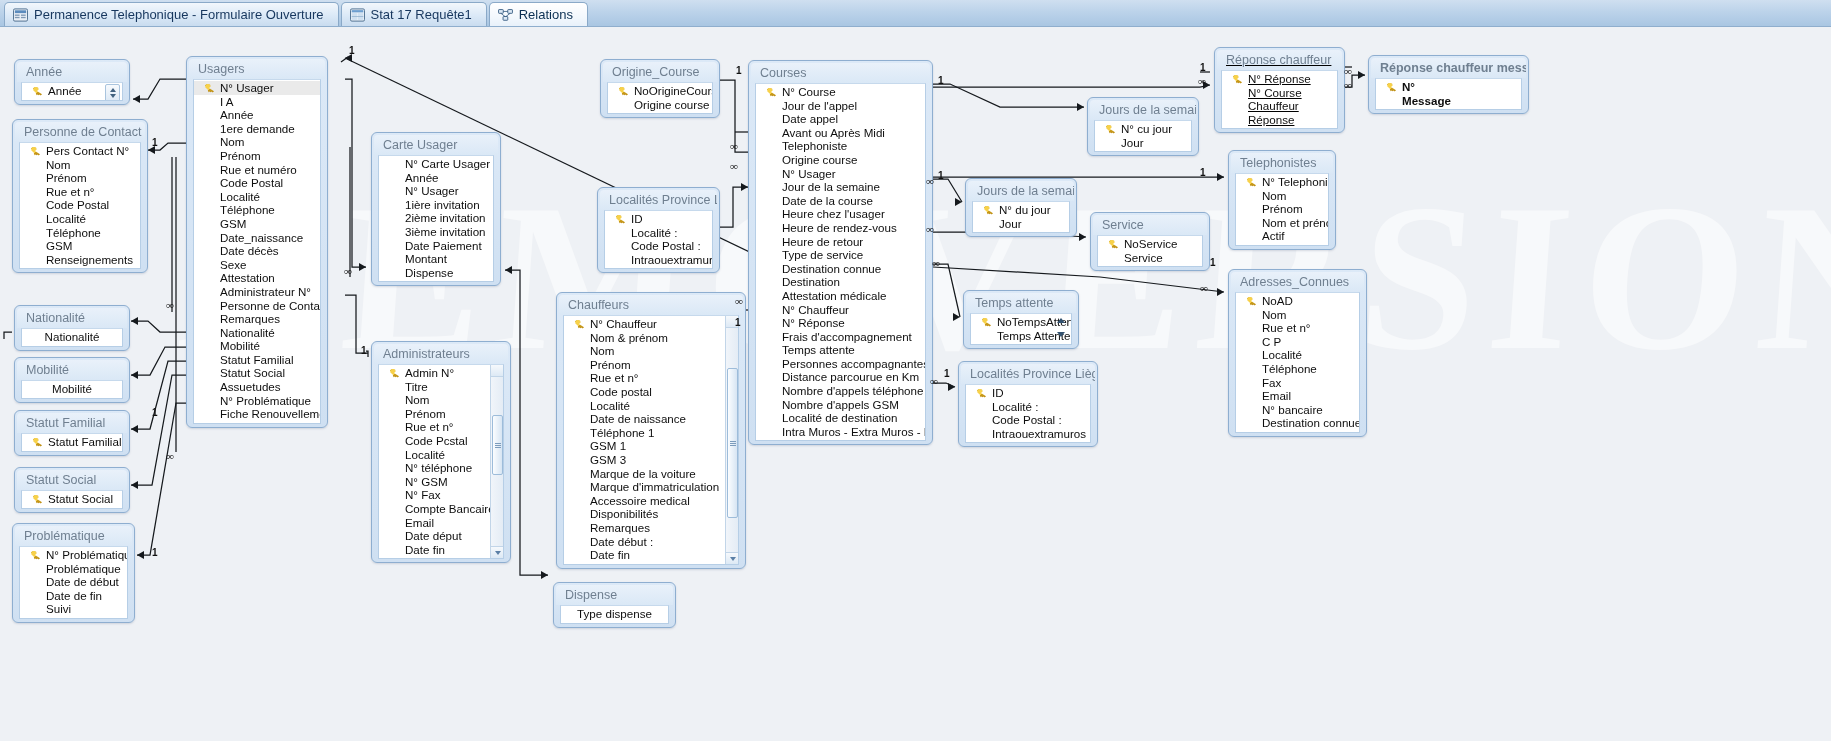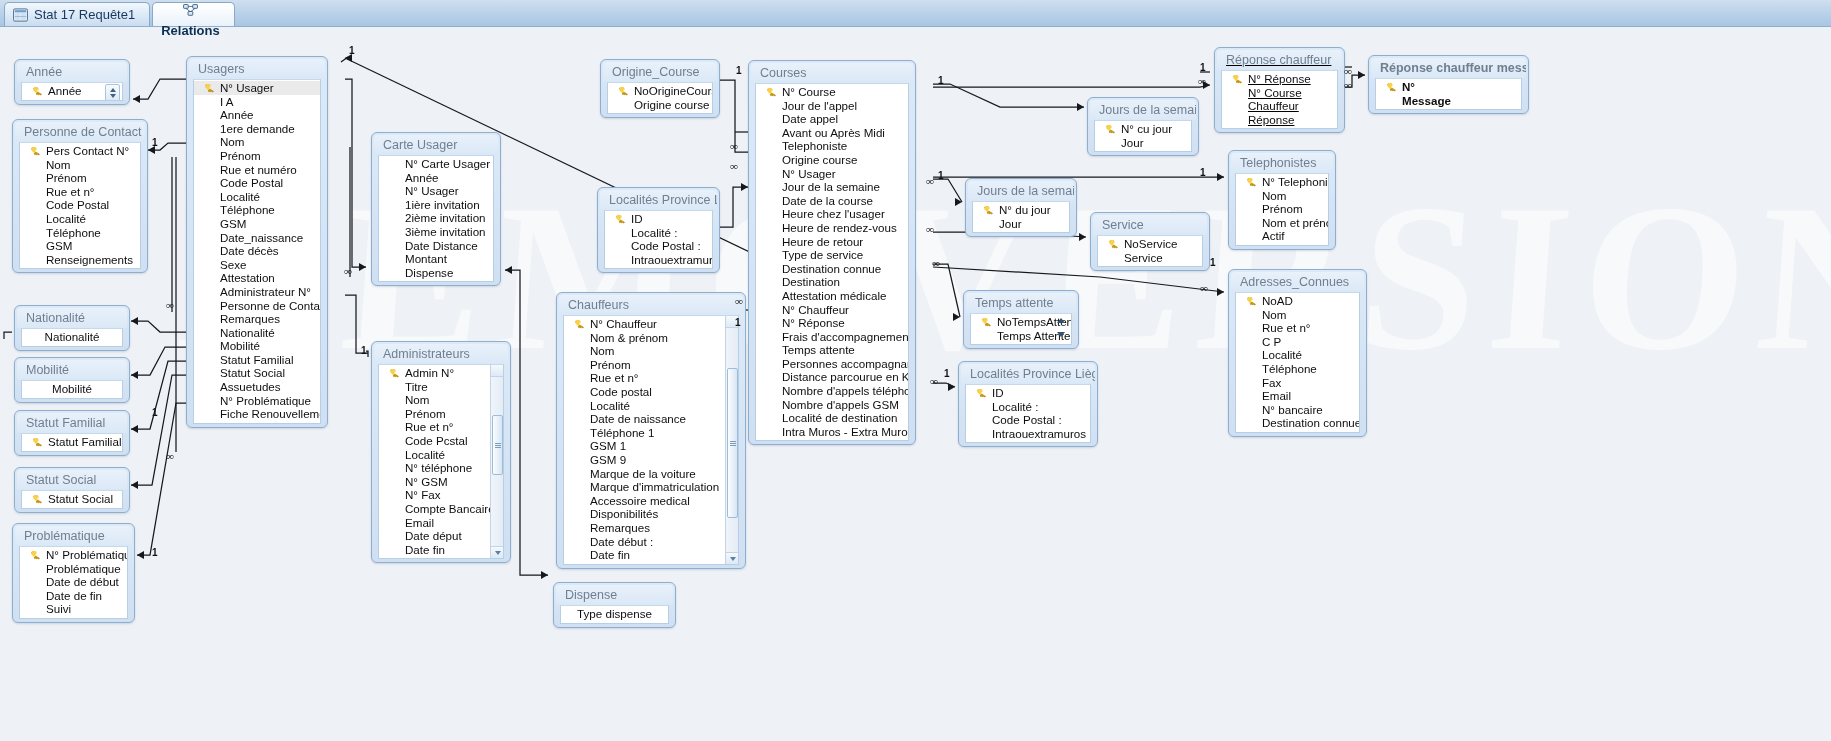--- a/index.html
+++ b/index.html
@@ -25,23 +25,22 @@
     font-size:13px; color:#17375e;
     border:1px solid #8aa9c8; border-bottom:none;
     border-radius:5px 5px 0 0;
     margin-right:2px;
     background:linear-gradient(to bottom,#f2f7fc 0%,#dbe9f7 55%,#c9dcef 100%);
     position:relative;
     white-space:nowrap;
   }
   .tab.active{
     background:linear-gradient(to bottom,#ffffff 0%,#f3f8fd 60%,#e8f1fa 100%);
-    font-weight:bold; color:#0b2f52;
+    font-weight:normal; color:#0b2f52;
     z-index:3;
-    flex-direction:column;
   }
   .tabicon{ width:15px; height:14px; flex:0 0 auto; display:block; }
 
   
   #canvas{
     position:absolute; left:0; top:27px;
     width:1831px; height:714px;
     background:#eef1f5;
     overflow:hidden;
   }
@@ -173,20 +172,33 @@
   .inflbl{
     position:absolute; font-size:11px; font-weight:bold; color:#111;
     font-family:"Liberation Serif", serif;
     letter-spacing:-1px;
   }
 </style>
 </head>
 <body>
 
 <div id="tabbar">
+    <div class="tab">
+      <span>
+        <svg class="tabicon" viewBox="0 0 16 14">
+          <rect x="0.5" y="0.5" width="15" height="13" rx="1.5" fill="#e8eef5" stroke="#4a6c8c"></rect>
+          <rect x="2" y="2" width="12" height="3" fill="#5b8bbd"></rect>
+          <rect x="2" y="6.5" width="5" height="1.4" fill="#7e98b3"></rect>
+          <rect x="2" y="9" width="5" height="1.4" fill="#7e98b3"></rect>
+          <rect x="8.5" y="6.5" width="5" height="1.4" fill="#7e98b3"></rect>
+          <rect x="8.5" y="9" width="5" height="1.4" fill="#7e98b3"></rect>
+        </svg>
+      </span>
+      <span>Permanence Telephonique - Formulaire Ouverture</span>
+    </div>
     <div class="tab">
       <span>
         <svg class="tabicon" viewBox="0 0 16 14">
           <rect x="0.5" y="0.5" width="15" height="13" rx="1.5" fill="#eaf1f8" stroke="#4a6c8c"></rect>
           <rect x="1.8" y="1.8" width="12.4" height="2.4" fill="#6d9fd0"></rect>
           <rect x="1.8" y="5" width="5.6" height="7.2" fill="#cfe0f0"></rect>
           <rect x="8.2" y="5" width="6" height="7.2" fill="#cfe0f0"></rect>
           <path d="M1.8 8.6h12.4" stroke="#8fb0cd" stroke-width="0.8"></path>
         </svg>
       </span>
@@ -353,21 +365,21 @@
       </div>
       <div class="tbl" style="left: 371px; top: 105px; width: 130px;">
         <div class="hdr">Carte Usager</div>
         <div class="body">
           <div class="fld"><span>N° Carte Usager</span></div>
           <div class="fld"><span>Année</span></div>
           <div class="fld"><span>N° Usager</span></div>
           <div class="fld"><span>1ière invitation</span></div>
           <div class="fld"><span>2ième invitation</span></div>
           <div class="fld"><span>3ième invitation</span></div>
-          <div class="fld"><span>Date Distance</span></div>
+          <div class="fld"><span>Date Paiement</span></div>
           <div class="fld"><span>Montant</span></div>
           <div class="fld"><span>Dispense</span></div>
         </div>
       </div>
       <div class="tbl" style="left: 371px; top: 314px; width: 140px;">
         <div class="hdr">Administrateurs</div>
         <div class="body">
           <div class="fld pk"><span>Admin N°</span></div>
           <div class="fld"><span>Titre</span></div>
           <div class="fld"><span>Nom</span></div>
@@ -395,21 +407,21 @@
           <div class="fld pk"><span>N° Chauffeur</span></div>
           <div class="fld"><span>Nom &amp; prénom</span></div>
           <div class="fld"><span>Nom</span></div>
           <div class="fld"><span>Prénom</span></div>
           <div class="fld"><span>Rue et n°</span></div>
           <div class="fld"><span>Code postal</span></div>
           <div class="fld"><span>Localité</span></div>
           <div class="fld"><span>Date de naissance</span></div>
           <div class="fld"><span>Téléphone 1</span></div>
           <div class="fld"><span>GSM 1</span></div>
-          <div class="fld"><span>GSM 9</span></div>
+          <div class="fld"><span>GSM 3</span></div>
           <div class="fld"><span>Marque de la voiture</span></div>
           <div class="fld"><span>Marque d'immatriculation</span></div>
           <div class="fld"><span>Accessoire medical</span></div>
           <div class="fld"><span>Disponibilités</span></div>
           <div class="fld"><span>Remarques</span></div>
           <div class="fld"><span>Date début :</span></div>
           <div class="fld"><span>Date fin</span></div>
           <div class="vscroll">
             <div class="arw"></div>
             <div class="thumb" style="top: 52px; height: 150px;"></div>
@@ -432,21 +444,21 @@
       </div>
       <div class="tbl" style="left: 597px; top: 160px; width: 123px;">
         <div class="hdr">Localités Province Lièg...</div>
         <div class="body">
           <div class="fld pk"><span>ID</span></div>
           <div class="fld"><span>Localité :</span></div>
           <div class="fld"><span>Code Postal :</span></div>
           <div class="fld"><span>Intraouextramuros :</span></div>
         </div>
       </div>
-      <div class="tbl" style="left: 748px; top: 33px; width: 168px;">
+      <div class="tbl" style="left: 748px; top: 33px; width: 185px;">
         <div class="hdr">Courses</div>
         <div class="body">
           <div class="fld pk"><span>N° Course</span></div>
           <div class="fld"><span>Jour de l'appel</span></div>
           <div class="fld"><span>Date appel</span></div>
           <div class="fld"><span>Avant ou Après Midi</span></div>
           <div class="fld"><span>Telephoniste</span></div>
           <div class="fld"><span>Origine course</span></div>
           <div class="fld"><span>N° Usager</span></div>
           <div class="fld"><span>Jour de la semaine</span></div>

